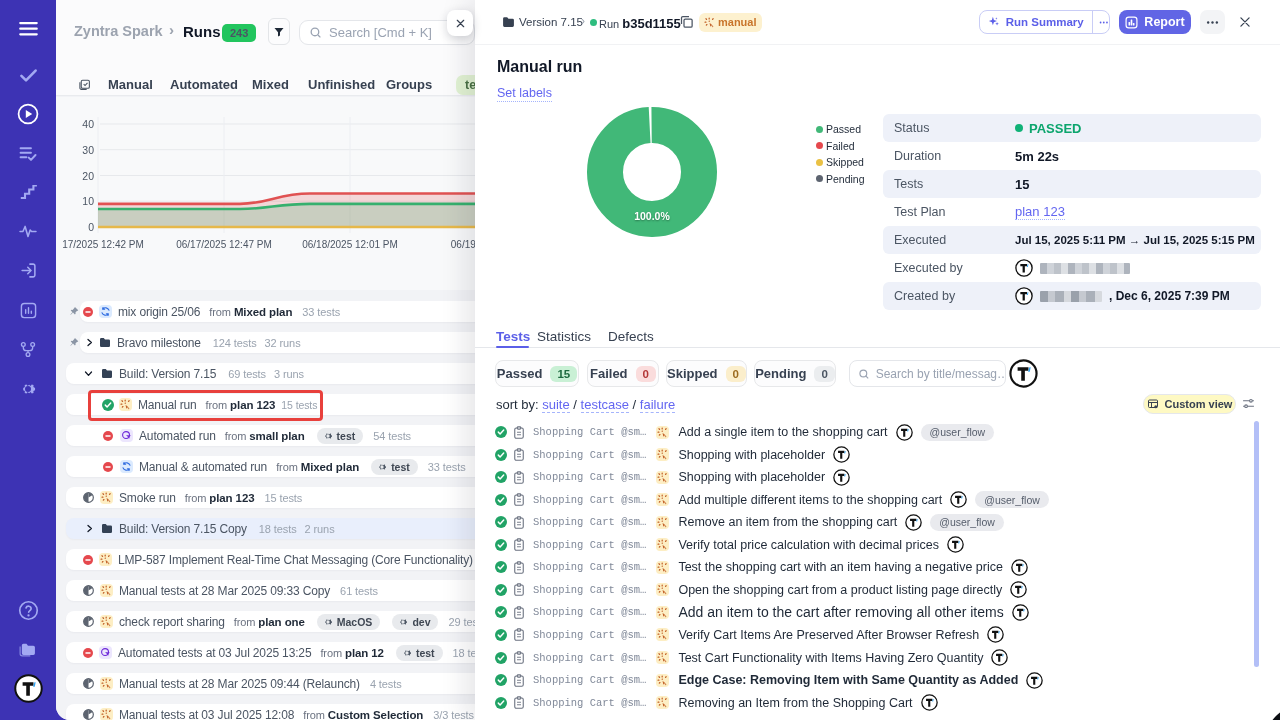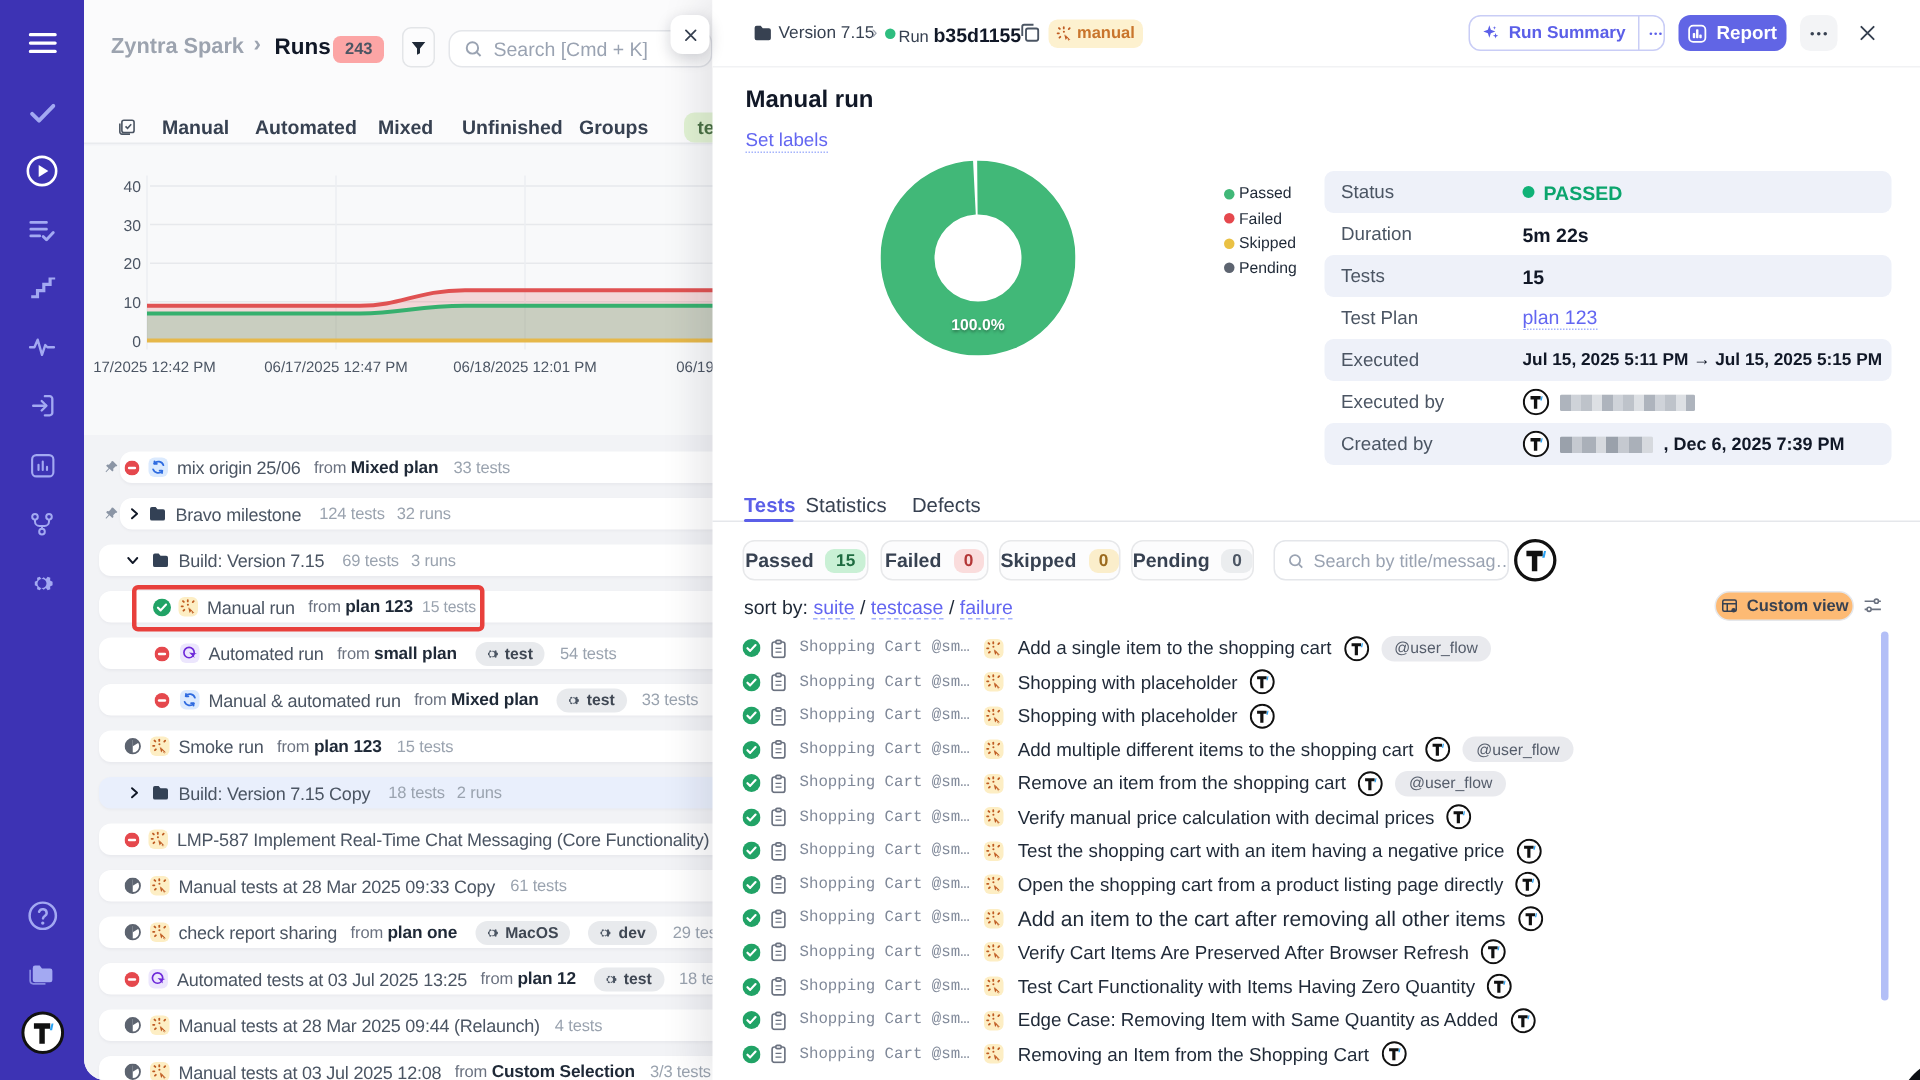--- a/index.html
+++ b/index.html
@@ -9,21 +9,21 @@
 #sidebar{position:absolute;left:0;top:0;width:56px;height:720px;background:#3d33b4}
 .sicon{position:absolute;left:0;width:56px;display:flex;justify-content:center;align-items:center}
 
 #content{position:absolute;left:56px;top:0;width:1224px;height:720px;background:#f2f3f6;border-bottom-left-radius:14px;overflow:hidden}
 #lhead{position:absolute;left:0;top:0;width:100%;height:62px;background:#fbfbfc}
 #ltabs{position:absolute;left:0;top:62px;width:100%;height:34px;background:#fbfbfc;border-bottom:1px solid #e9ebee}
 #chartzone{position:absolute;left:0;top:97px;width:100%;height:193px;background:#f8f9fa}
 #listzone{position:absolute;left:0;top:290px;width:100%;height:430px;background:#f2f3f6}
 .crumb-grey{color:#9ca3af;font-weight:700;font-size:14.5px}
 .crumb-dark{color:#111827;font-weight:700;font-size:15px}
-.badge243{position:absolute;left:166px;top:24px;background:#fca5a5;border-radius:5px;color:#4b5563;font-size:11px;font-weight:600;padding:3px 8px}
+.badge243{position:absolute;left:166px;top:24px;background:#22c55e;border-radius:5px;color:#4b5563;font-size:11px;font-weight:600;padding:3px 8px}
 .btn-filter{position:absolute;left:212px;top:18px;width:22px;height:27px;background:#fcfcfd;border:1px solid #e3e5e8;border-radius:6px;display:flex;align-items:center;justify-content:center}
 .searchbox{position:absolute;left:243px;top:20px;width:176px;height:25px;background:#fff;border:1px solid #e4e6ea;border-radius:9px;display:flex;align-items:center;padding-left:9px;color:#9aa3b2;font-size:13px}
 .ltab{position:absolute;top:5px;height:34px;display:flex;align-items:center;color:#374151;font-weight:600;font-size:13px}
 
 .band{position:absolute;left:10px;right:0;height:21px;background:#fff;border-radius:8px 0 0 8px;box-shadow:0 1px 2px rgba(16,24,40,.04)}
 .band.sel{background:#e9effc}
 .row{position:absolute;left:10px;right:0;height:31px;display:flex;align-items:center}
 .rt{color:#4b5563;font-weight:500;letter-spacing:-0.15px;font-size:12px;white-space:nowrap}
 .rfrom{color:#6b7280;letter-spacing:-0.1px;font-size:11px;margin-left:9px;white-space:nowrap}
 .rfrom b{color:#1f2937;font-size:11.5px;font-weight:700}
@@ -715,21 +715,21 @@
           <path d="M21 21l-4.5-4.5"></path>
         </svg>
         <span style="margin-left:6px;font-size:12px;color:#9aa3b2;white-space:nowrap;overflow:hidden">Search by title/messag…</span>
       </span>
 <span class="abs" style="left:534px;top:359px"><svg width="29" height="29" viewBox="0 0 32 32" style="flex:0 0 auto">
           <circle cx="16" cy="16" r="14.4" fill="#fff" stroke="#111" stroke-width="2.4"></circle>
           <path d="M9.5 9h12v4h-4v11h-4V13h-4z" fill="#111"></path>
           <path d="M22.5 9.2l-1.4 5h1.8l1-5z" fill="#2aa3f5"></path>
         </svg></span>
 <div class="abs" style="left:21px;top:397px;font-size:13px;color:#1f2937">sort by: <span style="color:#6366f1;border-bottom:1px dashed #a5b4fc">suite</span> / <span style="color:#6366f1;border-bottom:1px dashed #a5b4fc">testcase</span> / <span style="color:#6366f1;border-bottom:1px dashed #a5b4fc">failure</span></div>
-<span class="abs" style="left:668px;top:394px;width:93px;height:20px;border:1px solid #e5e7eb;background:#fdba74;border-radius:10px;display:inline-flex;align-items:center;justify-content:center;gap:6px">
+<span class="abs" style="left:668px;top:394px;width:93px;height:20px;border:1px solid #e5e7eb;background:#fef9c3;border-radius:10px;display:inline-flex;align-items:center;justify-content:center;gap:6px">
 <svg width="12" height="12" viewBox="0 0 24 24" fill="none" stroke="#374151" stroke-width="2">
           <rect x="3" y="4" width="18" height="15" rx="2"></rect>
           <path d="M3 9h18M9 9v10"></path>
           <circle cx="17.5" cy="17.5" r="3" fill="#374151" stroke="none"></circle>
         </svg>
 <span style="font-size:11px;font-weight:600;color:#374151;white-space:nowrap">Custom view</span>
       </span>
 <svg class="abs" style="left:767px;top:397px" width="13" height="13" viewBox="0 0 24 24" fill="none" stroke="#6b7280" stroke-width="2">
         <path d="M2 7h12M19 7h3M2 17h3M10 17h12"></path>
         <circle cx="16.5" cy="7" r="2.5"></circle>
@@ -950,21 +950,21 @@
                 <rect x="17" y="3.4" width="4.5" height="2.6" rx="1.3" transform="rotate(-45 19 4.6)"></rect>
                 <rect x="1" y="10" width="4.5" height="2.6" rx="1.3"></rect>
                 <rect x="3.6" y="16.4" width="4.5" height="2.6" rx="1.3" transform="rotate(-45 5 17.6)"></rect>
                 <rect x="10" y="7.5" width="3" height="3" rx="1.5"></rect>
                 <path d="M12.5 12.5 L21 21 L16.5 20.2 L19.8 23.4 Z"></path>
                 <path d="M12 13 L14 21 L16.8 17.6 Z"></path>
               </g>
             </svg>
           </span>
         </span>
-<span style="margin-left:9px;font-size:12.5px;font-weight:500;color:#1f2937;white-space:nowrap">Verify manual price calculation with decimal prices</span>
+<span style="margin-left:9px;font-size:12.5px;font-weight:500;color:#1f2937;white-space:nowrap">Verify total price calculation with decimal prices</span>
 <span style="margin-left:8px;display:flex">
           <svg width="17" height="17" viewBox="0 0 32 32" style="flex:0 0 auto">
             <circle cx="16" cy="16" r="14.4" fill="#fff" stroke="#111" stroke-width="2.4"></circle>
             <path d="M9.5 9h12v4h-4v11h-4V13h-4z" fill="#111"></path>
             <path d="M22.5 9.2l-1.4 5h1.8l1-5z" fill="#2aa3f5"></path>
           </svg>
         </span>
       </div>
 <div class="abs" style="left:20px;top:556.3px;height:22px;display:flex;align-items:center;width:760px">
 <svg width="12" height="12" viewBox="0 0 20 20" style="flex:0 0 auto">
@@ -1178,21 +1178,21 @@
                 <rect x="17" y="3.4" width="4.5" height="2.6" rx="1.3" transform="rotate(-45 19 4.6)"></rect>
                 <rect x="1" y="10" width="4.5" height="2.6" rx="1.3"></rect>
                 <rect x="3.6" y="16.4" width="4.5" height="2.6" rx="1.3" transform="rotate(-45 5 17.6)"></rect>
                 <rect x="10" y="7.5" width="3" height="3" rx="1.5"></rect>
                 <path d="M12.5 12.5 L21 21 L16.5 20.2 L19.8 23.4 Z"></path>
                 <path d="M12 13 L14 21 L16.8 17.6 Z"></path>
               </g>
             </svg>
           </span>
         </span>
-<span style="margin-left:9px;font-size:12.5px;font-weight:400;color:#1f2937;white-space:nowrap">Edge Case: Removing Item with Same Quantity as Added</span>
+<span style="margin-left:9px;font-size:12.5px;font-weight:700;color:#1f2937;white-space:nowrap">Edge Case: Removing Item with Same Quantity as Added</span>
 <span style="margin-left:8px;display:flex">
           <svg width="17" height="17" viewBox="0 0 32 32" style="flex:0 0 auto">
             <circle cx="16" cy="16" r="14.4" fill="#fff" stroke="#111" stroke-width="2.4"></circle>
             <path d="M9.5 9h12v4h-4v11h-4V13h-4z" fill="#111"></path>
             <path d="M22.5 9.2l-1.4 5h1.8l1-5z" fill="#2aa3f5"></path>
           </svg>
         </span>
       </div>
 <div class="abs" style="left:20px;top:691.5999999999997px;height:22px;display:flex;align-items:center;width:760px">
 <svg width="12" height="12" viewBox="0 0 20 20" style="flex:0 0 auto">

